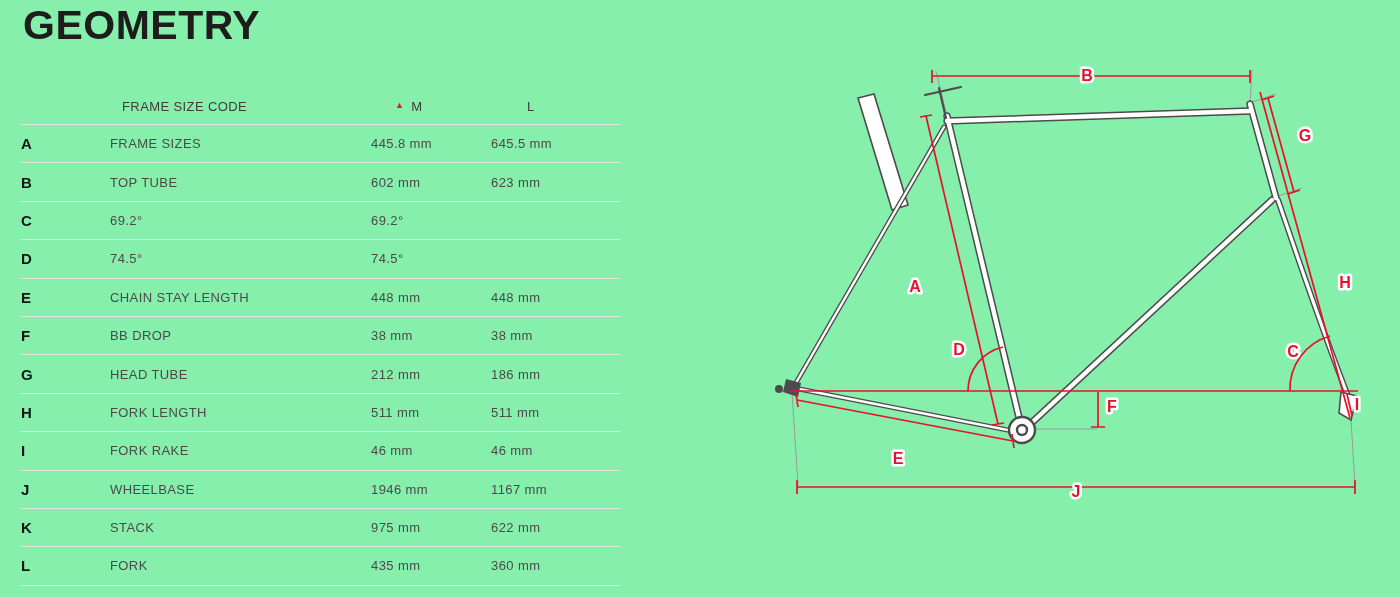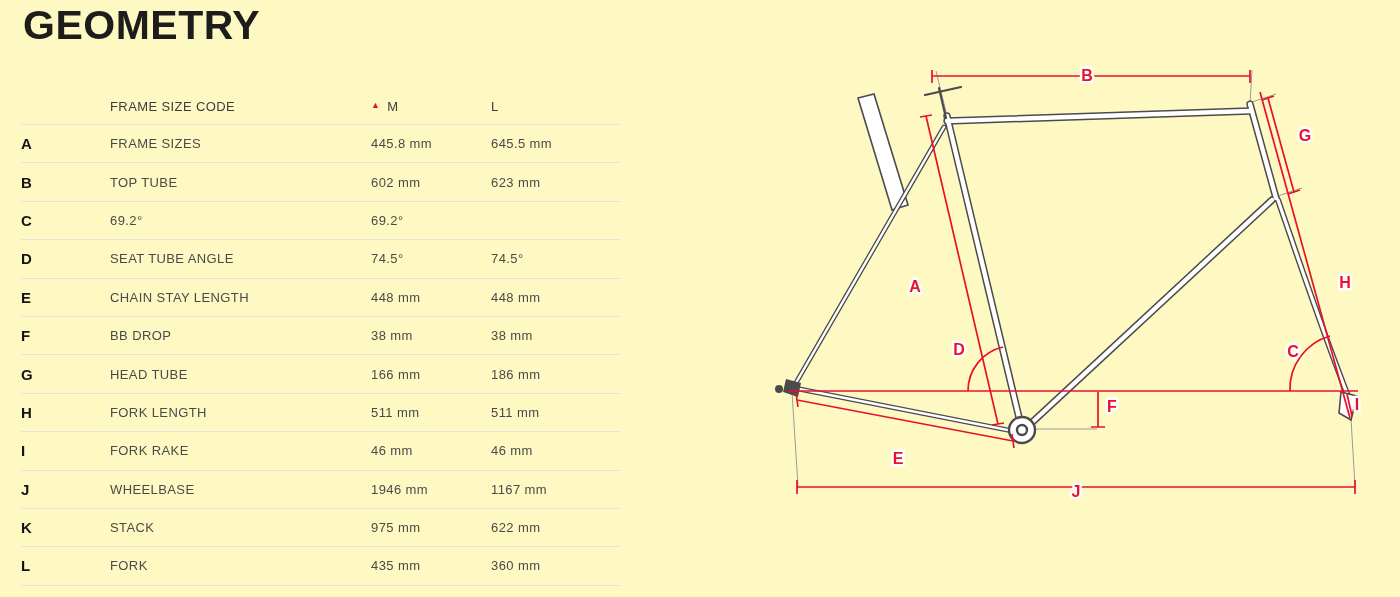--- a/index.html
+++ b/index.html
@@ -1,34 +1,34 @@
 <!DOCTYPE html>
 <html><head>
 <meta charset="utf-8">
 <style>
   * { box-sizing: border-box; }
   body { margin: 0; background: #ffffff; }
   .page {
     position: relative; width: 1400px; height: 597px;
-    background: #fef9c3; overflow: hidden;
+    background: #86efac; overflow: hidden;
     font-family: "Liberation Sans", sans-serif;
   }
   .title {
     position: absolute; left: 23px; top: 2px; margin: 0;
     font-size: 41px; font-weight: bold; color: #1d1d1b; letter-spacing: 0.5px;
   }
   
   .geo-table { position: absolute; left: 21px; top: 88px; width: 599px; }
   .trow {
     display: grid; grid-template-columns: 89px 261px 120px 129px;
     align-items: center; height: 38.4px;
     border-bottom: 1px solid #e4e4e4;
     font-size: 13px; color: #4a4a4a; letter-spacing: 0.4px;
   }
-  .trow.thead { height: 37px; color: #3d3d3d; }
+  .trow.thead { height: 37px; color: #3d3d3d; gap: 12px; }
   .c-code { font-weight: bold; font-size: 15px; color: #141414; letter-spacing: 0; }
   .m-wrap { display: flex; align-items: center; gap: 7px; }
   .sort-icon { color: #e8112d; font-size: 9px; line-height: 1; position: relative; top: -1px; }
   
   .diagram { position: absolute; left: 610px; top: 35px; width: 790px; height: 530px; }
   .con  { stroke: #9b9b9b; stroke-width: 1;   fill: none; }
   .part { stroke: #4b4b4b; stroke-width: 1.6; fill: #ffffff; }
   .o7 { stroke: #4b4b4b; stroke-width: 7.4; fill: none; stroke-linecap: round; }
   .o6 { stroke: #4b4b4b; stroke-width: 6;   fill: none; stroke-linecap: round; }
   .o5 { stroke: #4b4b4b; stroke-width: 5;   fill: none; stroke-linecap: round; }
@@ -75,40 +75,39 @@
           <div class="c-m">602 mm</div>
           <div class="c-l">623 mm</div>
         </div>
         <div class="trow">
           <div class="c-code">C</div>
           <div class="c-m">69.2°</div>
           <div class="c-l">69.2°</div>
         </div>
         <div class="trow">
           <div class="c-code">D</div>
-          <div class="c-name">SEAT TUBE ANGLE</div>
           <div class="c-m">74.5°</div>
           <div class="c-l">74.5°</div>
         </div>
         <div class="trow">
           <div class="c-code">E</div>
           <div class="c-name">CHAIN STAY LENGTH</div>
           <div class="c-m">448 mm</div>
           <div class="c-l">448 mm</div>
         </div>
         <div class="trow">
           <div class="c-code">F</div>
           <div class="c-name">BB DROP</div>
           <div class="c-m">38 mm</div>
           <div class="c-l">38 mm</div>
         </div>
         <div class="trow">
           <div class="c-code">G</div>
           <div class="c-name">HEAD TUBE</div>
-          <div class="c-m">166 mm</div>
+          <div class="c-m">212 mm</div>
           <div class="c-l">186 mm</div>
         </div>
         <div class="trow">
           <div class="c-code">H</div>
           <div class="c-name">FORK LENGTH</div>
           <div class="c-m">511 mm</div>
           <div class="c-l">511 mm</div>
         </div>
         <div class="trow">
           <div class="c-code">I</div>

